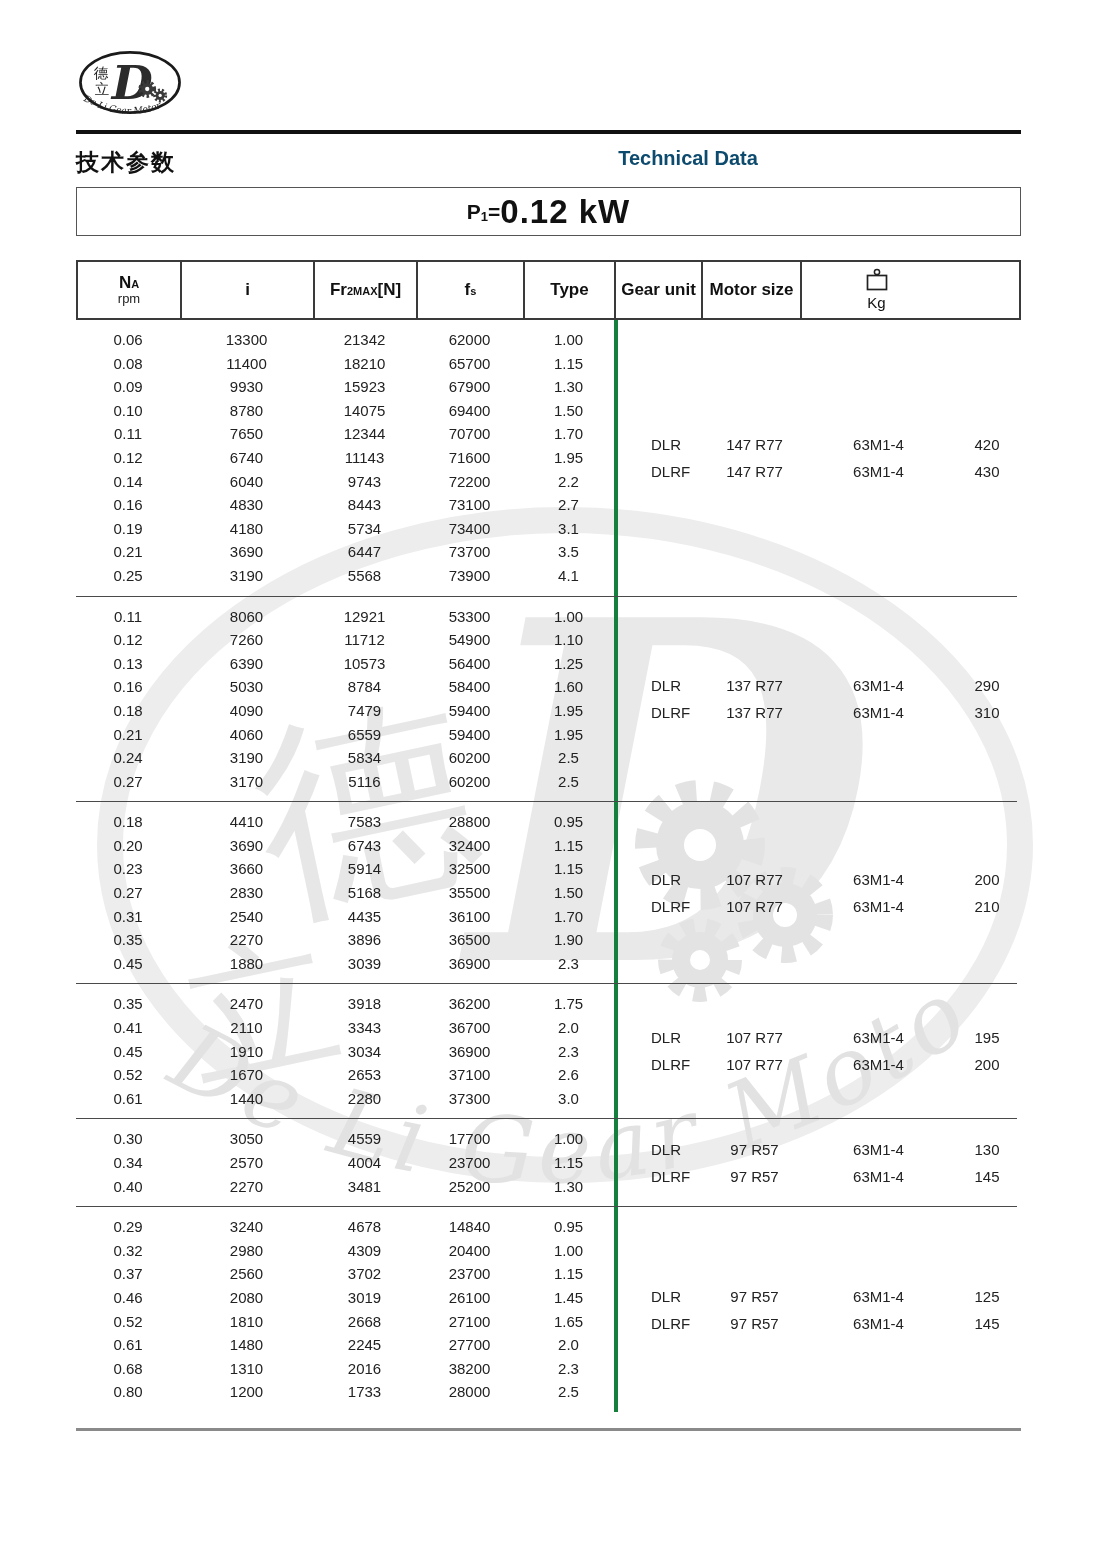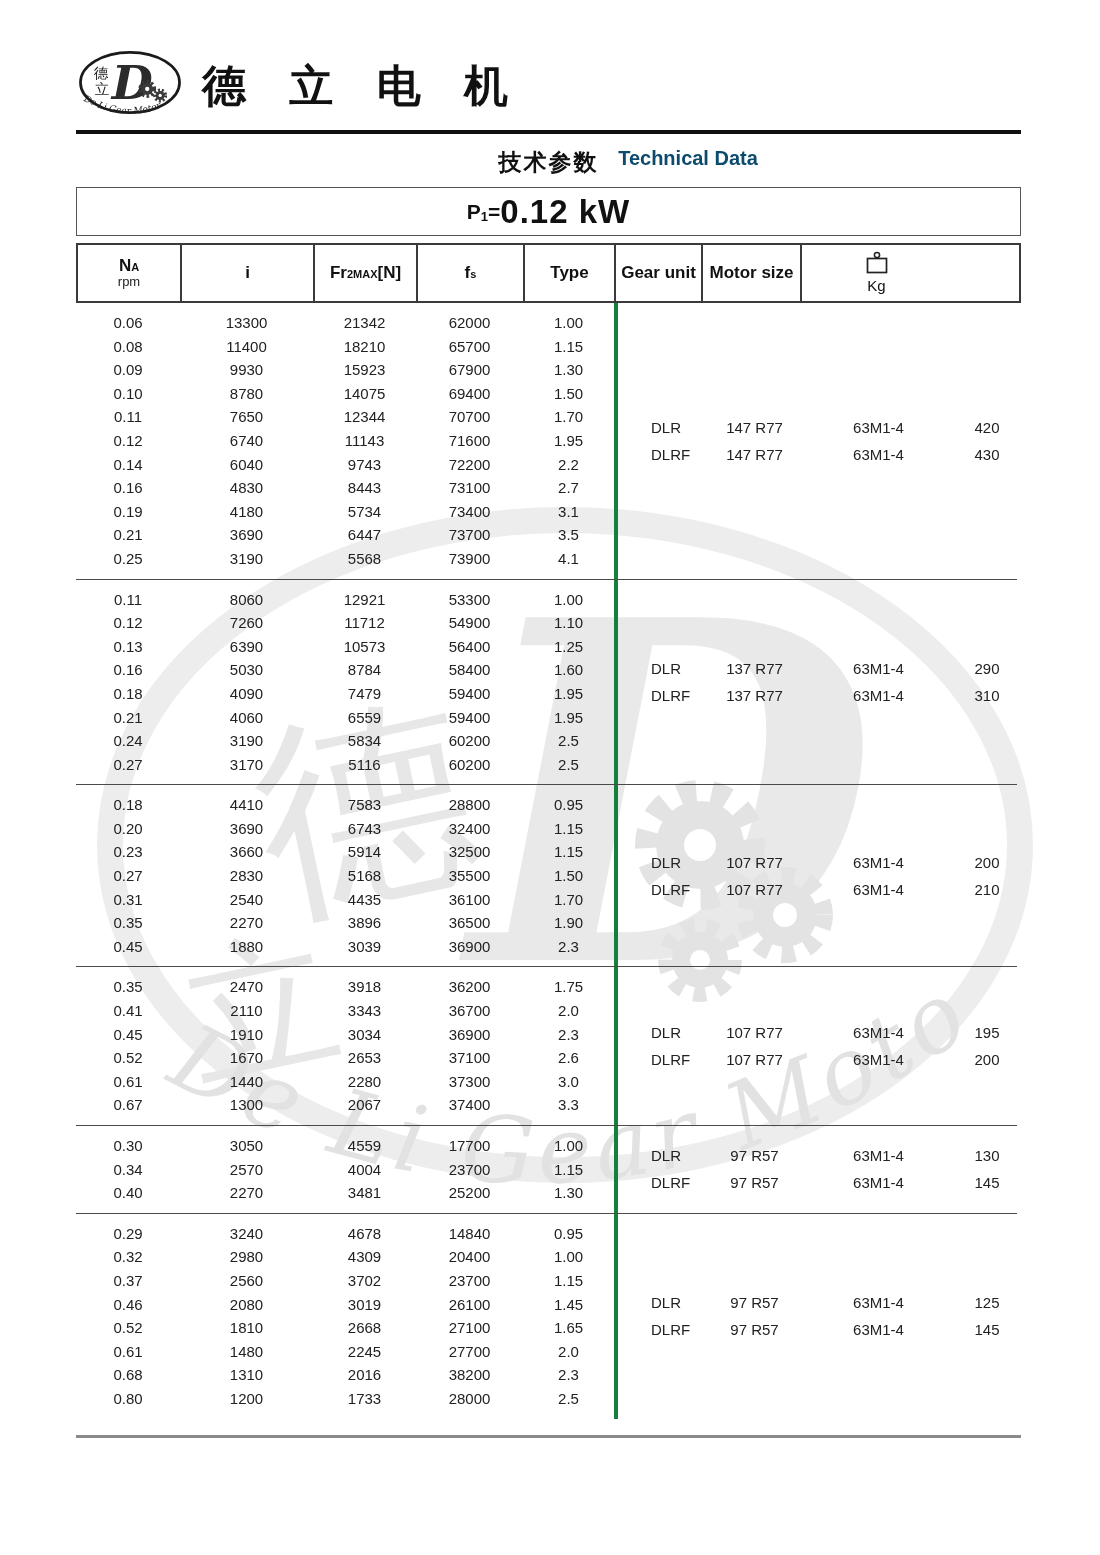--- a/index.html
+++ b/index.html
@@ -11,34 +11,34 @@
   .watermark { position:absolute; left:0; top:0; width:1100px; height:1555px; z-index:0; pointer-events:none; }
   .content { position:relative; z-index:1; margin:0 0 0 76px; width:945px; }
 
   
   .brand-row { display:flex; align-items:center; padding-top:50px; height:128px; }
   .logo-svg { width:108px; height:84px; flex:0 0 auto; }
   .brand-name { font-family:"DejaVu Serif","DejaVu Sans",serif; font-weight:bold; font-size:44px;
                 letter-spacing:14px; color:#111; margin-left:18px; margin-top:-6px; }
   .top-rule { height:3px; border-top:1.5px solid #111; border-bottom:3.5px solid #111; margin-top:2px; }
 
-  .section-row { position:relative; margin-top:13px; height:30px;text-align:center; }
+  .section-row { position:relative; margin-top:13px; height:30px; }
   .section-cn { font-size:23px; font-weight:bold; color:#111; letter-spacing:2px; }
   .section-en { position:absolute; left:612px; top:0; transform:translateX(-50%);
                 font-size:20px; font-weight:bold; color:#0c4a6e; }
 
   
   .power-box { margin-top:10px; height:49px; border:1.5px solid #555;
                display:flex; align-items:center; justify-content:center; }
   .p-small { font-size:21px; font-weight:bold; color:#111; }
   .p-sub   { font-size:13px; font-weight:bold; color:#111; vertical-align:-4px; position:relative; top:5px; }
   .p-big   { font-size:33px; font-weight:bold; color:#111; letter-spacing:1px; }
 
   
-  .thead { margin-top:7px; width:945px; border:2px solid #3a3a3a;
+  .thead { margin-top:24px; width:945px; border:2px solid #3a3a3a;
            display:grid; grid-template-columns:104px 133px 103px 107px 91px 87px 99px 149px 67px;
            height:60px; }
   .th { border-right:2px solid #3a3a3a; display:flex; flex-direction:column;
         align-items:center; justify-content:center; line-height:1.15; }
   .th:last-child { border-right:none; }
   .th-main { font-size:17px; font-weight:bold; color:#111; }
   .th-sub  { font-size:11px; font-weight:bold; }
   .th-unit { font-size:13px; color:#222; }
   .kg-icon { display:block; margin-bottom:1px; }
   .th-kg   { font-size:15px; color:#111; }
@@ -110,21 +110,20 @@
             <circle r="10" fill="none" stroke-width="6" stroke-dasharray="3.6 3.4"></circle>
             <circle r="8.5" stroke="none"></circle>
               <circle r="3" fill="#fff" stroke="none"></circle>
           </g>
         </g>
         <path id="logo-arc" d="M 8 96 Q 100 152 192 96" fill="none"></path>
         <text font-size="17" font-style="italic" font-family="DejaVu Serif, serif" fill="#222">
           <textPath href="#logo-arc" startOffset="3%">De Li Gear Motor</textPath>
         </text>
       </svg>
-      <div class="brand-name">德 立 电 机</div>
     </div>
 
     <div class="top-rule"></div>
 
     <div class="section-row">
       <span class="section-cn">技术参数</span>
       <span class="section-en">Technical Data</span>
     </div>
 
     <div class="power-box">
@@ -439,27 +438,20 @@
               <div class="cell">37100</div>
               <div class="cell">2.6</div>
             </div>
             <div class="g-row">
               <div class="cell">0.61</div>
               <div class="cell">1440</div>
               <div class="cell">2280</div>
               <div class="cell">37300</div>
               <div class="cell">3.0</div>
             </div>
-            <div class="g-row">
-              <div class="cell">0.67</div>
-              <div class="cell">1300</div>
-              <div class="cell">2067</div>
-              <div class="cell">37400</div>
-              <div class="cell">3.3</div>
-            </div>
           </div>
           <div class="g-right">
             <div class="v-block">
               <div class="v-row">
                 <div class="v-cell v-type">DLR</div>
                 <div class="v-cell">107 R77</div>
                 <div class="v-cell">63M1-4</div>
                 <div class="v-cell">195</div>
               </div>
               <div class="v-row">

